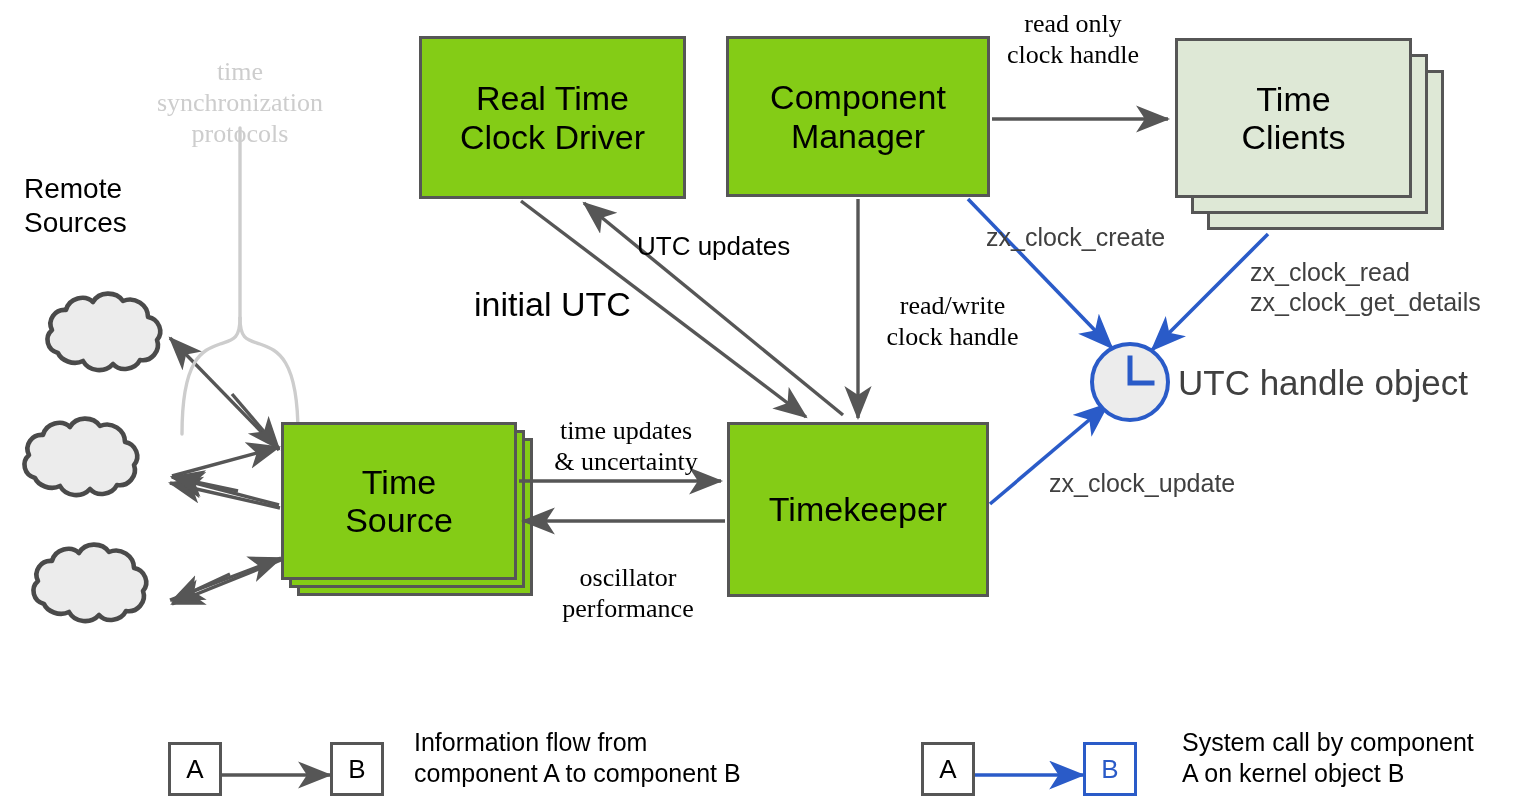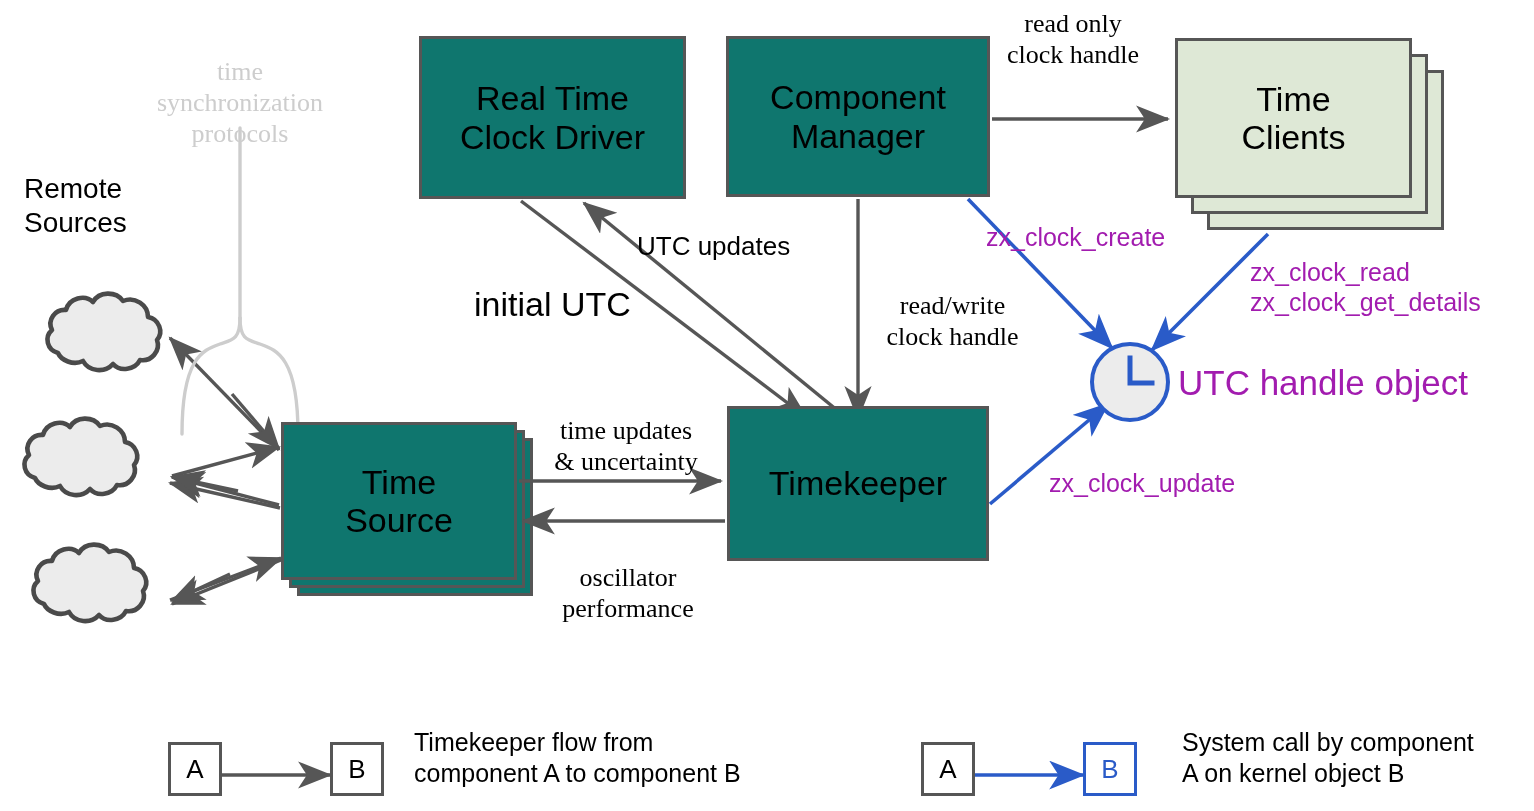--- a/index.html
+++ b/index.html
@@ -1,28 +1,28 @@
 <!DOCTYPE html>
 <html><head>
 <meta charset="utf-8">
 <style>
   html,body{margin:0;padding:0;background:#ffffff;}
   body{width:1534px;height:811px;font-family:"Liberation Sans",sans-serif;color:#000;}
   #stage{position:relative;width:1534px;height:811px;overflow:hidden;background:#fff;}
   svg.layer{position:absolute;left:0;top:0;width:1534px;height:811px;}
   .node{position:absolute;box-sizing:border-box;border:3px solid #565656;display:flex;
         align-items:center;justify-content:center;text-align:center;line-height:1.12;}
-  .beige{background:#0f766e;}
+  .beige{background:#84cc16;}
   .green{background:#dee8d6;}
   .node .lbl{white-space:pre-line;}
   .t34{font-size:34px;}
   .t26{font-size:25px;}
   .freetext{position:absolute;white-space:pre-line;line-height:1.2;}
   .black{color:#000;}
-  .blue{color:#a21caf;}
+  .blue{color:#404040;}
   .grey{color:#cdcdcd;}
   .ctr{text-align:center;font-family:Liberation Serif, serif;}
   .left{text-align:left;}
   .legendbox{position:absolute;box-sizing:border-box;border:3px solid #565656;background:#fff;
              display:flex;align-items:center;justify-content:center;font-size:26px;}
   .legendbox.blueb{border-color:#2a5bc8;color:#2a5bc8;}
   .legendtext{position:absolute;font-size:25px;line-height:1.25;white-space:pre-line;}
 </style>
 </head>
 <body>
@@ -126,21 +126,21 @@
   <div class="node green" style="left:1175px;top:38px;width:237px;height:160px;">
     <span class="lbl t34">Time
 Clients</span>
   </div>
 
   <div class="node beige" style="left:281px;top:422px;width:236px;height:158px;">
     <span class="lbl t34">Time
 Source</span>
   </div>
 
-  <div class="node beige" style="left:727px;top:406px;width:262px;height:155px;">
+  <div class="node beige" style="left:727px;top:422px;width:262px;height:175px;">
     <span class="lbl t34">Timekeeper</span>
   </div>
 
   <div class="freetext grey ctr t26" style="left:140px;top:56px;width:200px;font-size:26px;color:#cdcdcd;">time
 synchronization
 protocols</div>
 
   <div class="freetext black left" style="left:24px;top:172px;width:240px;font-size:28px;">Remote
 Sources</div>
 
@@ -168,21 +168,21 @@
   <div class="freetext blue left" style="left:1049px;top:468px;width:260px;font-size:25px;">zx_clock_update</div>
 
   <div class="freetext blue left" style="left:1178px;top:383px;width:330px;font-size:35px;transform:translateY(-50%);">UTC handle object</div>
 
   <div class="legendbox" style="left:168px;top:742px;width:54px;height:54px;">
     <span>A</span>
   </div>
   <div class="legendbox" style="left:330px;top:742px;width:54px;height:54px;">
     <span>B</span>
   </div>
-  <div class="legendtext black" style="left:414px;top:727px;width:400px;">Timekeeper flow from
+  <div class="legendtext black" style="left:414px;top:727px;width:400px;">Information flow from
 component A to component B</div>
 
   <div class="legendbox" style="left:921px;top:742px;width:54px;height:54px;">
     <span>A</span>
   </div>
   <div class="legendbox blueb" style="left:1083px;top:742px;width:54px;height:54px;">
     <span>B</span>
   </div>
   <div class="legendtext black" style="left:1182px;top:727px;width:360px;">System call by component
 A on kernel object B</div>

